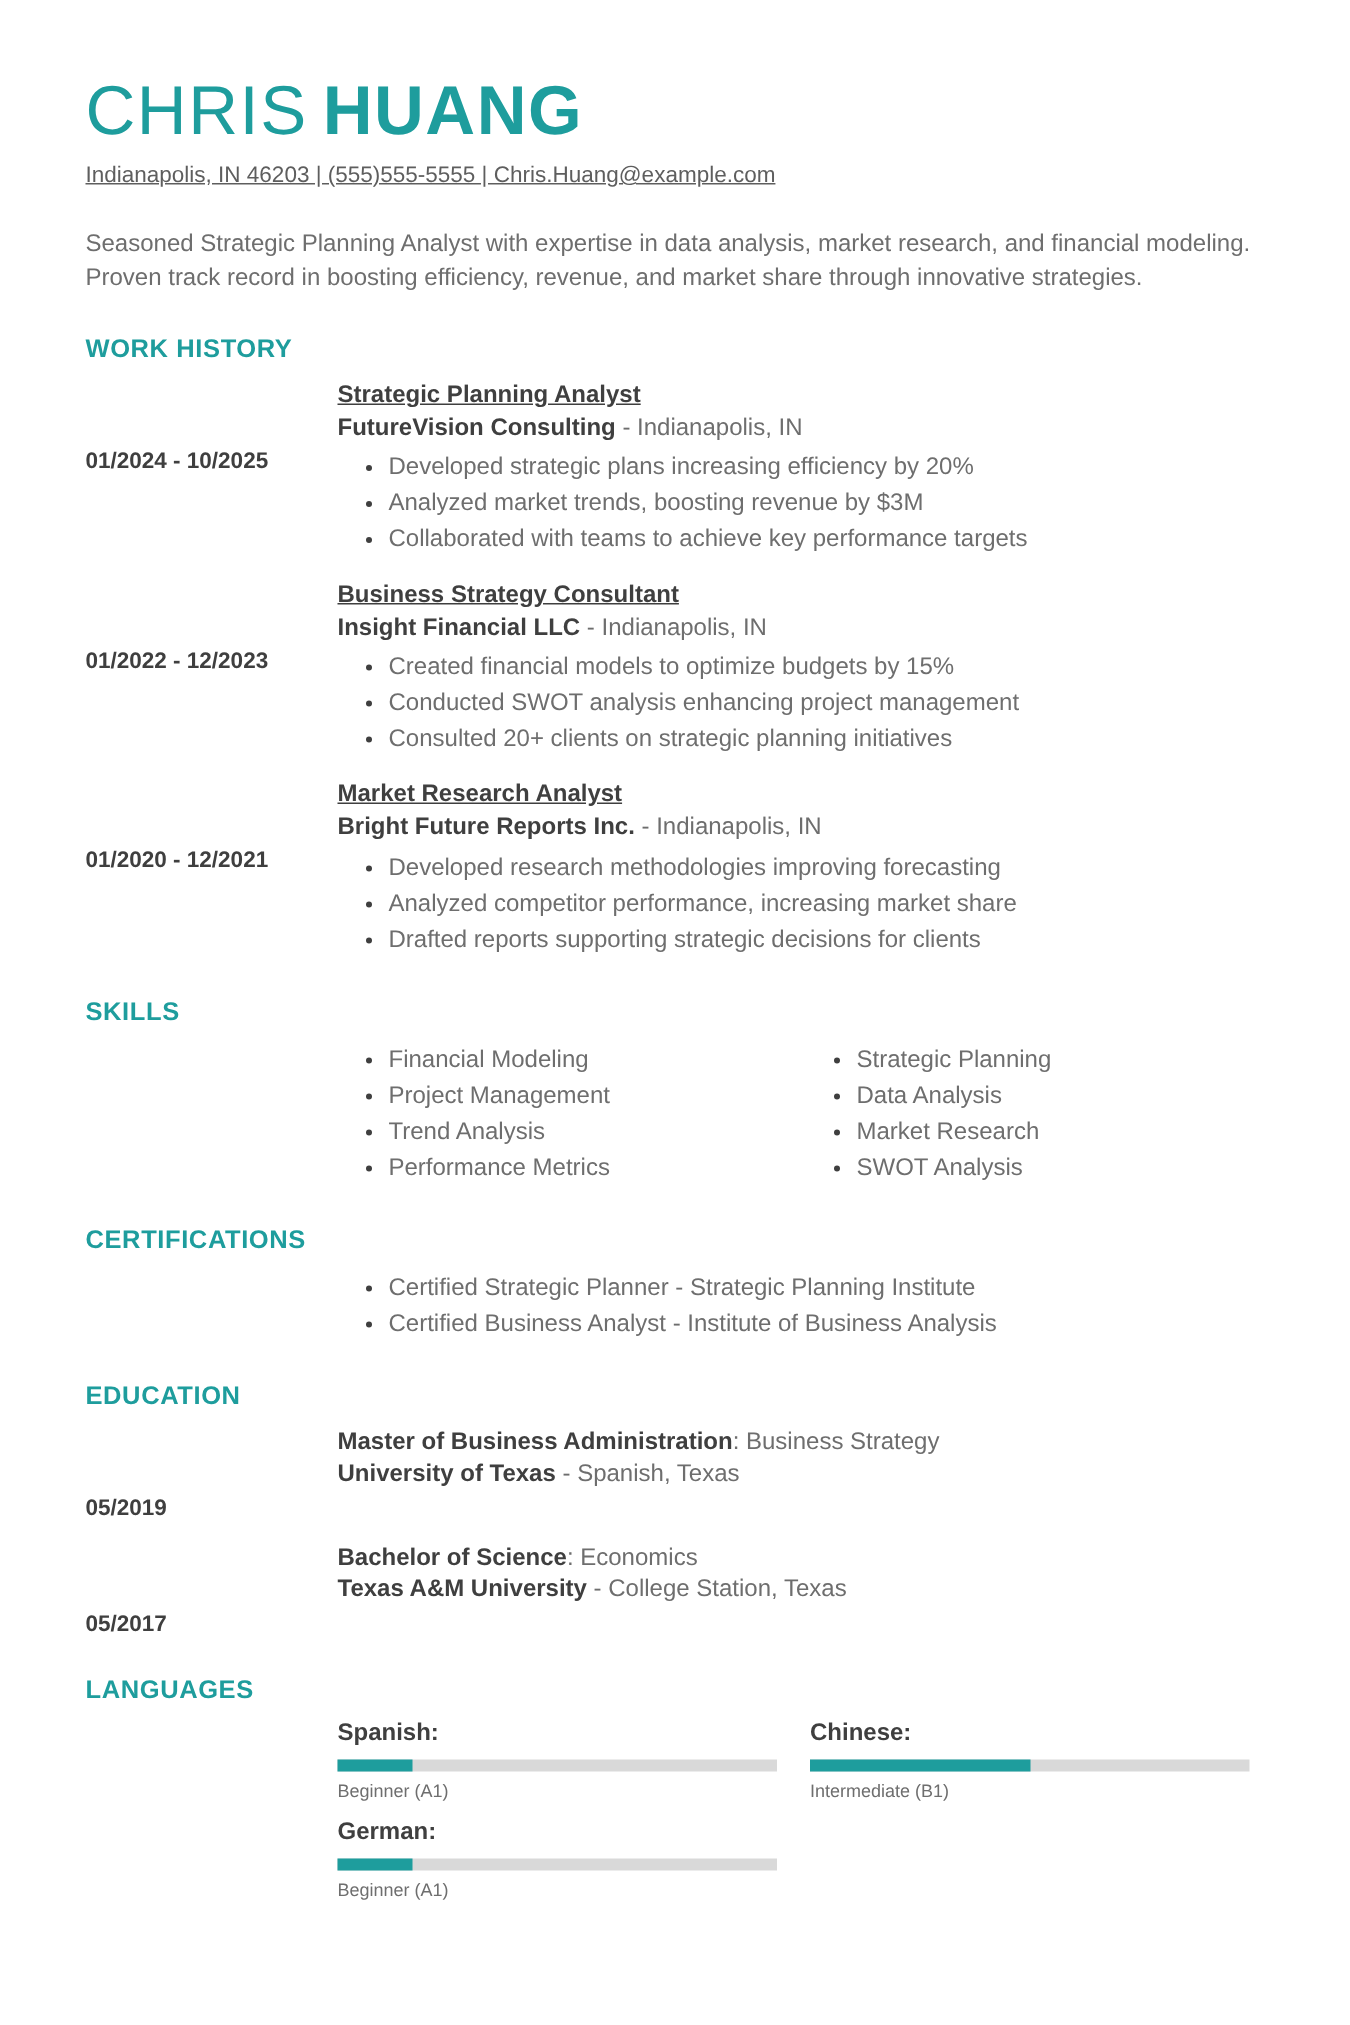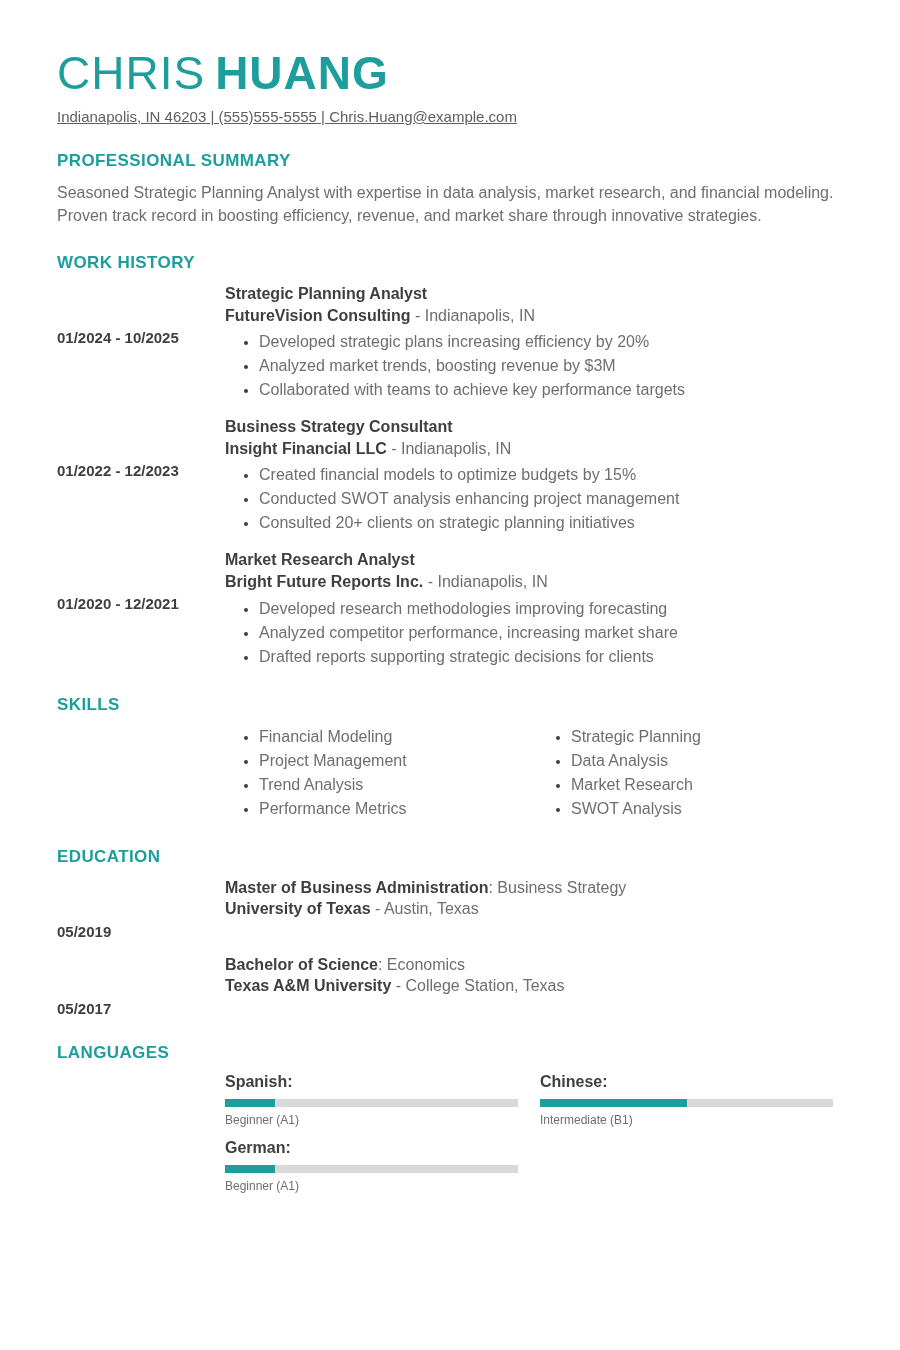--- a/index.html
+++ b/index.html
@@ -23,21 +23,21 @@
   .section { margin-top:26px; }
   .section-title {
     margin:0 0 10px 0; font-size:17px; font-weight:700;
     color:var(--accent); letter-spacing:0.4px;
   }
   .summary-text { margin:0; font-size:16px; line-height:1.44; max-width:786px; }
 
   
   .entry { display:grid; grid-template-columns:168px 1fr; margin-bottom:14px; }
   .entry-dates { font-size:15px; font-weight:700; color:var(--dark); padding-top:1px;margin-top:45px; }
-  .entry-title { font-size:16px; font-weight:700; color:var(--dark); line-height:1.35; }
+  .entry-title { font-size:16px; font-weight:700; color:var(--dark); line-height:1.35;text-decoration:underline; }
   .entry-line  { font-size:16px; line-height:1.35; }
   .bold-dark   { font-weight:700; color:var(--dark); }
 
   ul.bullets { margin:4px 0 0 0; padding-left:34px; }
   ul.bullets li { font-size:16px; line-height:1.5; }
   ul.bullets li::marker { color:var(--dark); font-size:13px; }
 
   
   .skills-grid { margin-left:168px; display:grid; grid-template-columns:312px 1fr; }
   .skills-grid ul.bullets { margin-top:0; }
@@ -56,21 +56,20 @@
 </style>
 </head>
 <body>
 
 <div class="page">
 
   <h1 class="name"><span class="first">CHRIS</span><span class="last">HUANG</span></h1>
   <div class="contact">Indianapolis, IN 46203 | (555)555-5555 | Chris.Huang@example.com</div>
 
   <div class="section">
-    <h2 class="section-title">PROFESSIONAL SUMMARY</h2>
     <p class="summary-text">Seasoned Strategic Planning Analyst with expertise in data analysis, market research, and financial modeling. Proven track record in boosting efficiency, revenue, and market share through innovative strategies.</p>
   </div>
 
   <div class="section">
     <h2 class="section-title">WORK HISTORY</h2>
 
     <div class="entry">
       <div class="entry-dates">01/2024 - 10/2025</div>
       <div>
         <div class="entry-title">Strategic Planning Analyst</div>
@@ -130,33 +129,42 @@
       </ul>
       <ul class="bullets">
         <li>Strategic Planning</li>
         <li>Data Analysis</li>
         <li>Market Research</li>
         <li>SWOT Analysis</li>
       </ul>
     </div>
   </div>
 
+  <div class="section">
+    <h2 class="section-title">CERTIFICATIONS</h2>
+    <div class="cert-wrap">
+      <ul class="bullets">
+        <li>Certified Strategic Planner - Strategic Planning Institute</li>
+        <li>Certified Business Analyst - Institute of Business Analysis</li>
+      </ul>
+    </div>
+  </div>
 
   <div class="section">
     <h2 class="section-title">EDUCATION</h2>
 
     <div class="entry">
       <div class="entry-dates">05/2019</div>
       <div>
         <div class="entry-line">
           <span class="bold-dark">Master of Business Administration</span><span>: Business Strategy</span>
         </div>
         <div class="entry-line">
           <span class="bold-dark">University of Texas</span>
-          <span>- Austin, Texas</span>
+          <span>- Spanish, Texas</span>
         </div>
       </div>
     </div>
 
     <div class="entry">
       <div class="entry-dates">05/2017</div>
       <div>
         <div class="entry-line">
           <span class="bold-dark">Bachelor of Science</span><span>: Economics</span>
         </div>

